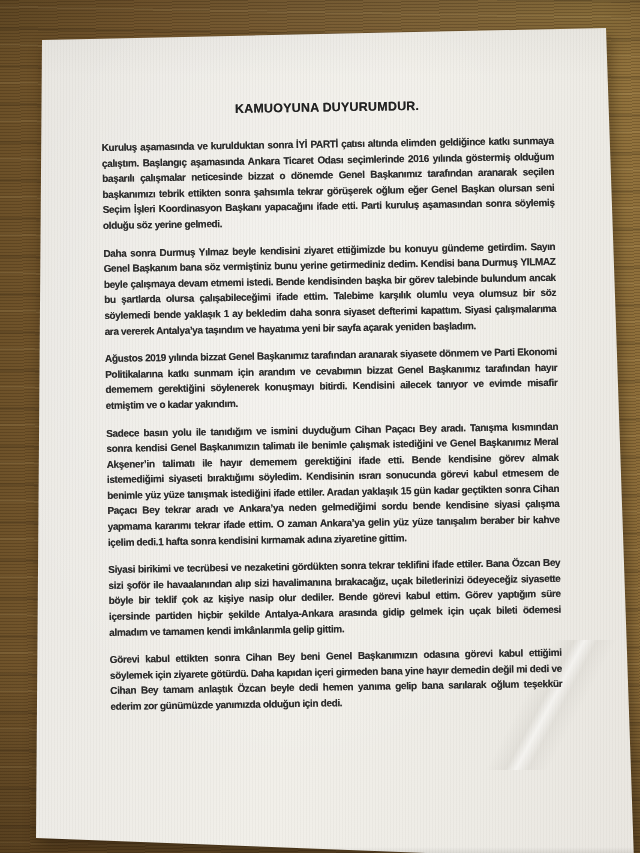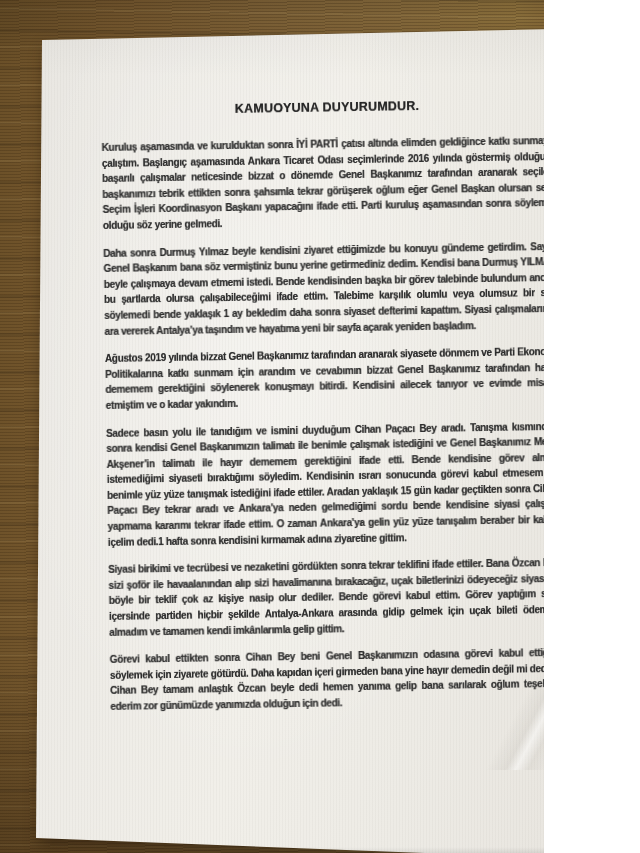--- a/index.html
+++ b/index.html
@@ -1,18 +1,18 @@
 <!DOCTYPE html>
 <html><head>
 <meta charset="utf-8">
 <style>
   html, body { margin: 0; padding: 0; }
   .stage {
     position: relative;
-    width: 544px;
+    width: 640px;
     height: 853px;
     overflow: hidden;
     font-family: "Liberation Sans", "DejaVu Sans", sans-serif;
   }
 
   
   .desk {
     position: absolute;
     inset: 0;
     background-color: #7d5e32;

